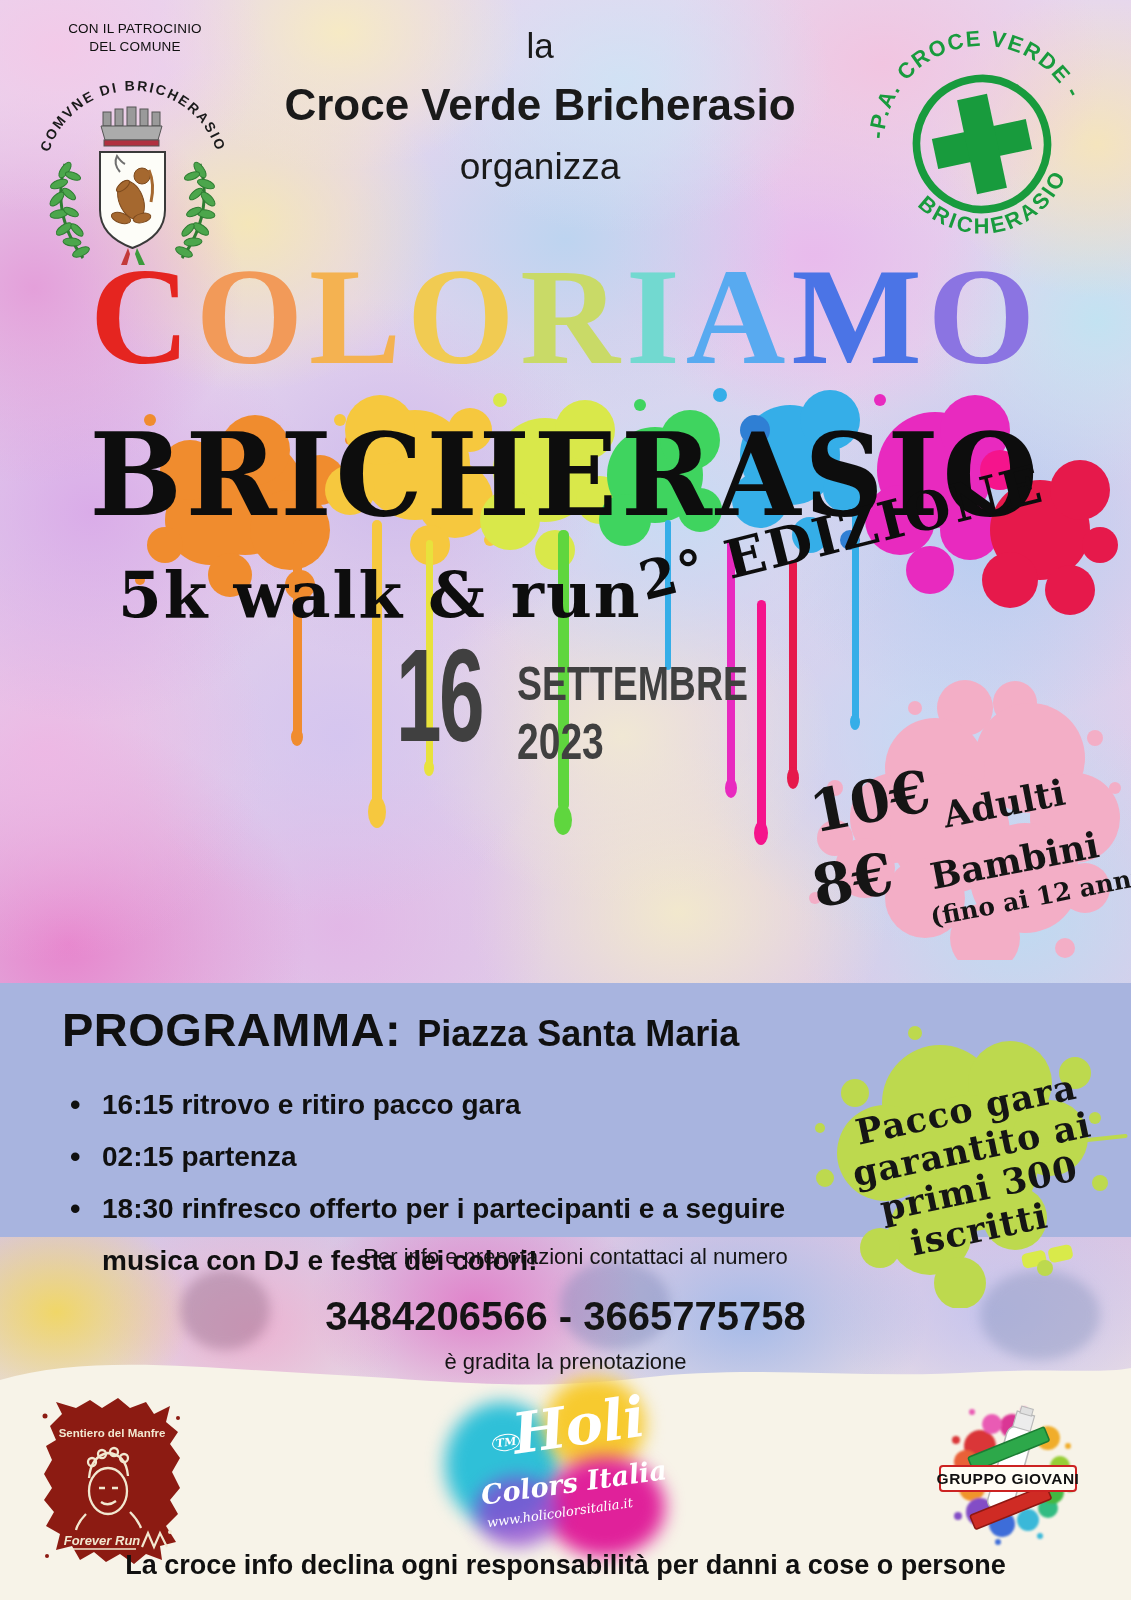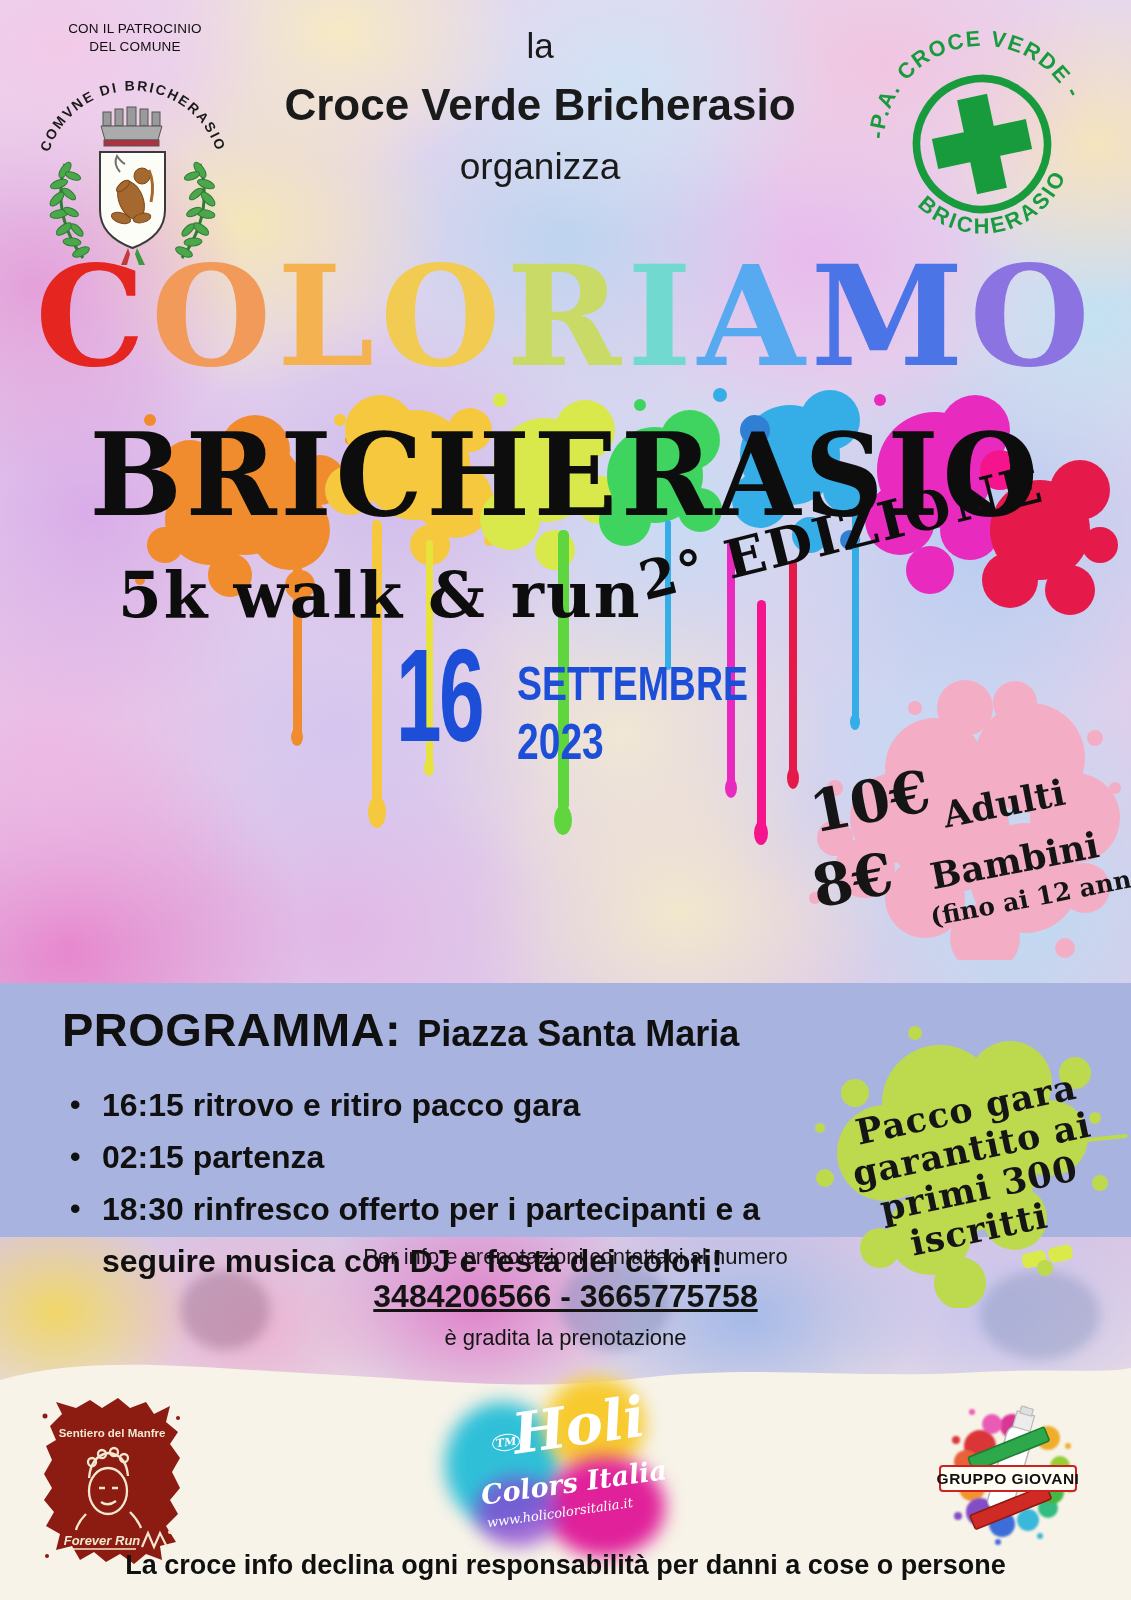--- a/index.html
+++ b/index.html
@@ -52,58 +52,58 @@
   
   .patronage{left:24px;top:20px;width:222px;z-index:4;font-size:13.5px;font-weight:normal;color:#101010;line-height:18px;letter-spacing:.2px;}
   .coat-svg{left:25px;top:52px;z-index:4;}
   .organizer{left:180px;top:26px;width:720px;z-index:4;color:#1a1a1a;}
   .organizer .pre{font-size:35px;font-weight:500;}
   .organizer .name{font-size:44px;font-weight:bold;margin-top:14px;}
   .organizer .post{font-size:37px;font-weight:500;margin-top:16px;}
   .cv-logo{left:856px;top:24px;z-index:4;}
 
   
-  .main-title{left:0;top:248px;width:1131px;z-index:4;font-size:138px;letter-spacing:6px;line-height:1;}
+  .main-title{left:0;top:248px;width:1131px;z-index:4;font-size:138px;letter-spacing:6px;line-height:1;font-family:Liberation Serif, serif;}
 
   
   .splat-layer{left:0;top:0;width:1131px;height:1600px;z-index:2;pointer-events:none;}
 
   
   .place-title{left:0;top:418px;width:1131px;z-index:4;font-size:114px;letter-spacing:4px;color:#0d0d0d;transform:scaleX(.96);line-height:1;}
   .race-line{left:118px;top:558px;z-index:4;font-size:63px;color:#0d0d0d;letter-spacing:2px;}
   .edition{left:648px;top:550px;width:450px;z-index:4;font-size:53px;color:#0d0d0d;transform:rotate(-14deg);transform-origin:left bottom;letter-spacing:2px;}
 
   
-  .date-block{left:396px;top:642px;z-index:4;display:flex;align-items:flex-start;color:#1d4ed8;}
+  .date-block{left:396px;top:642px;z-index:4;display:flex;align-items:flex-start;color:#404040;}
   .date-day{font-size:132px;font-weight:bold;line-height:.82;transform:scaleX(.62);transform-origin:left top;letter-spacing:-4px;}
   .date-col{margin-left:-18px;padding-top:14px;}
   .date-month{font-size:48px;font-weight:bold;transform:scaleX(.78);transform-origin:left top;letter-spacing:0;}
   .date-year{font-size:50px;font-weight:bold;transform:scaleX(.78);transform-origin:left top;margin-top:2px;}
 
   
   .price-blob{left:775px;top:648px;z-index:3;}
   .pack-blob{left:765px;top:988px;z-index:3;}
 
   
   .description{left:7px;top:796px;width:780px;z-index:4;font-size:34px;font-weight:600;color:#242424;line-height:47px;}
 
   
   .band{left:0;top:983px;width:1131px;height:254px;z-index:2;}
   .program{left:62px;top:1002px;z-index:4;color:#101010;width:760px;}
   .program-head{display:flex;align-items:baseline;}
   .program-title{font-size:47px;font-weight:800;letter-spacing:.5px;}
   .program-loc{font-size:36px;font-weight:bold;margin-left:16px;}
-  .program ul{list-style:none;margin:22px 0 0 0;padding:0;font-size:32px;font-weight:600;line-height:52px;}
+  .program ul{list-style:none;margin:22px 0 0 0;padding:0;font-size:28px;font-weight:600;line-height:52px;}
   .program li{position:relative;padding-left:40px;}
   .program li::before{content:"•";position:absolute;left:8px;font-size:30px;}
 
   
   .contact{left:0;top:1244px;width:1131px;z-index:4;color:#141414;}
   .contact-line{font-size:22px;font-weight:normal;margin-left:20px;}
-  .contact-phones{font-size:32px;font-weight:bold;margin-top:8px;text-decoration:underline;}
+  .contact-phones{font-size:40px;font-weight:bold;margin-top:24px;}
   .contact-note{font-size:22px;font-weight:normal;margin-top:10px;}
 
   
   .cream-wave{left:0;top:1338px;z-index:5;}
   .cream{left:0;top:1400px;width:1131px;height:200px;background:#f7f3e8;z-index:5;}
   .sentiero-logo{left:42px;top:1396px;z-index:6;}
   .holi-logo{left:450px;top:1372px;width:230px;height:190px;z-index:6;}
   .holi-blob{position:absolute;border-radius:50%;filter:blur(9px);}
   .holi-text{position:absolute;left:0;top:0;width:100%;height:100%;transform:rotate(-8deg);color:#fff;z-index:2;font-family:"DejaVu Serif",serif;font-style:italic;}
   .holi-tm{position:absolute;left:46px;top:54px;font-size:11px;font-weight:bold;border:1px solid #fff;border-radius:50%;padding:1px 3px;}

